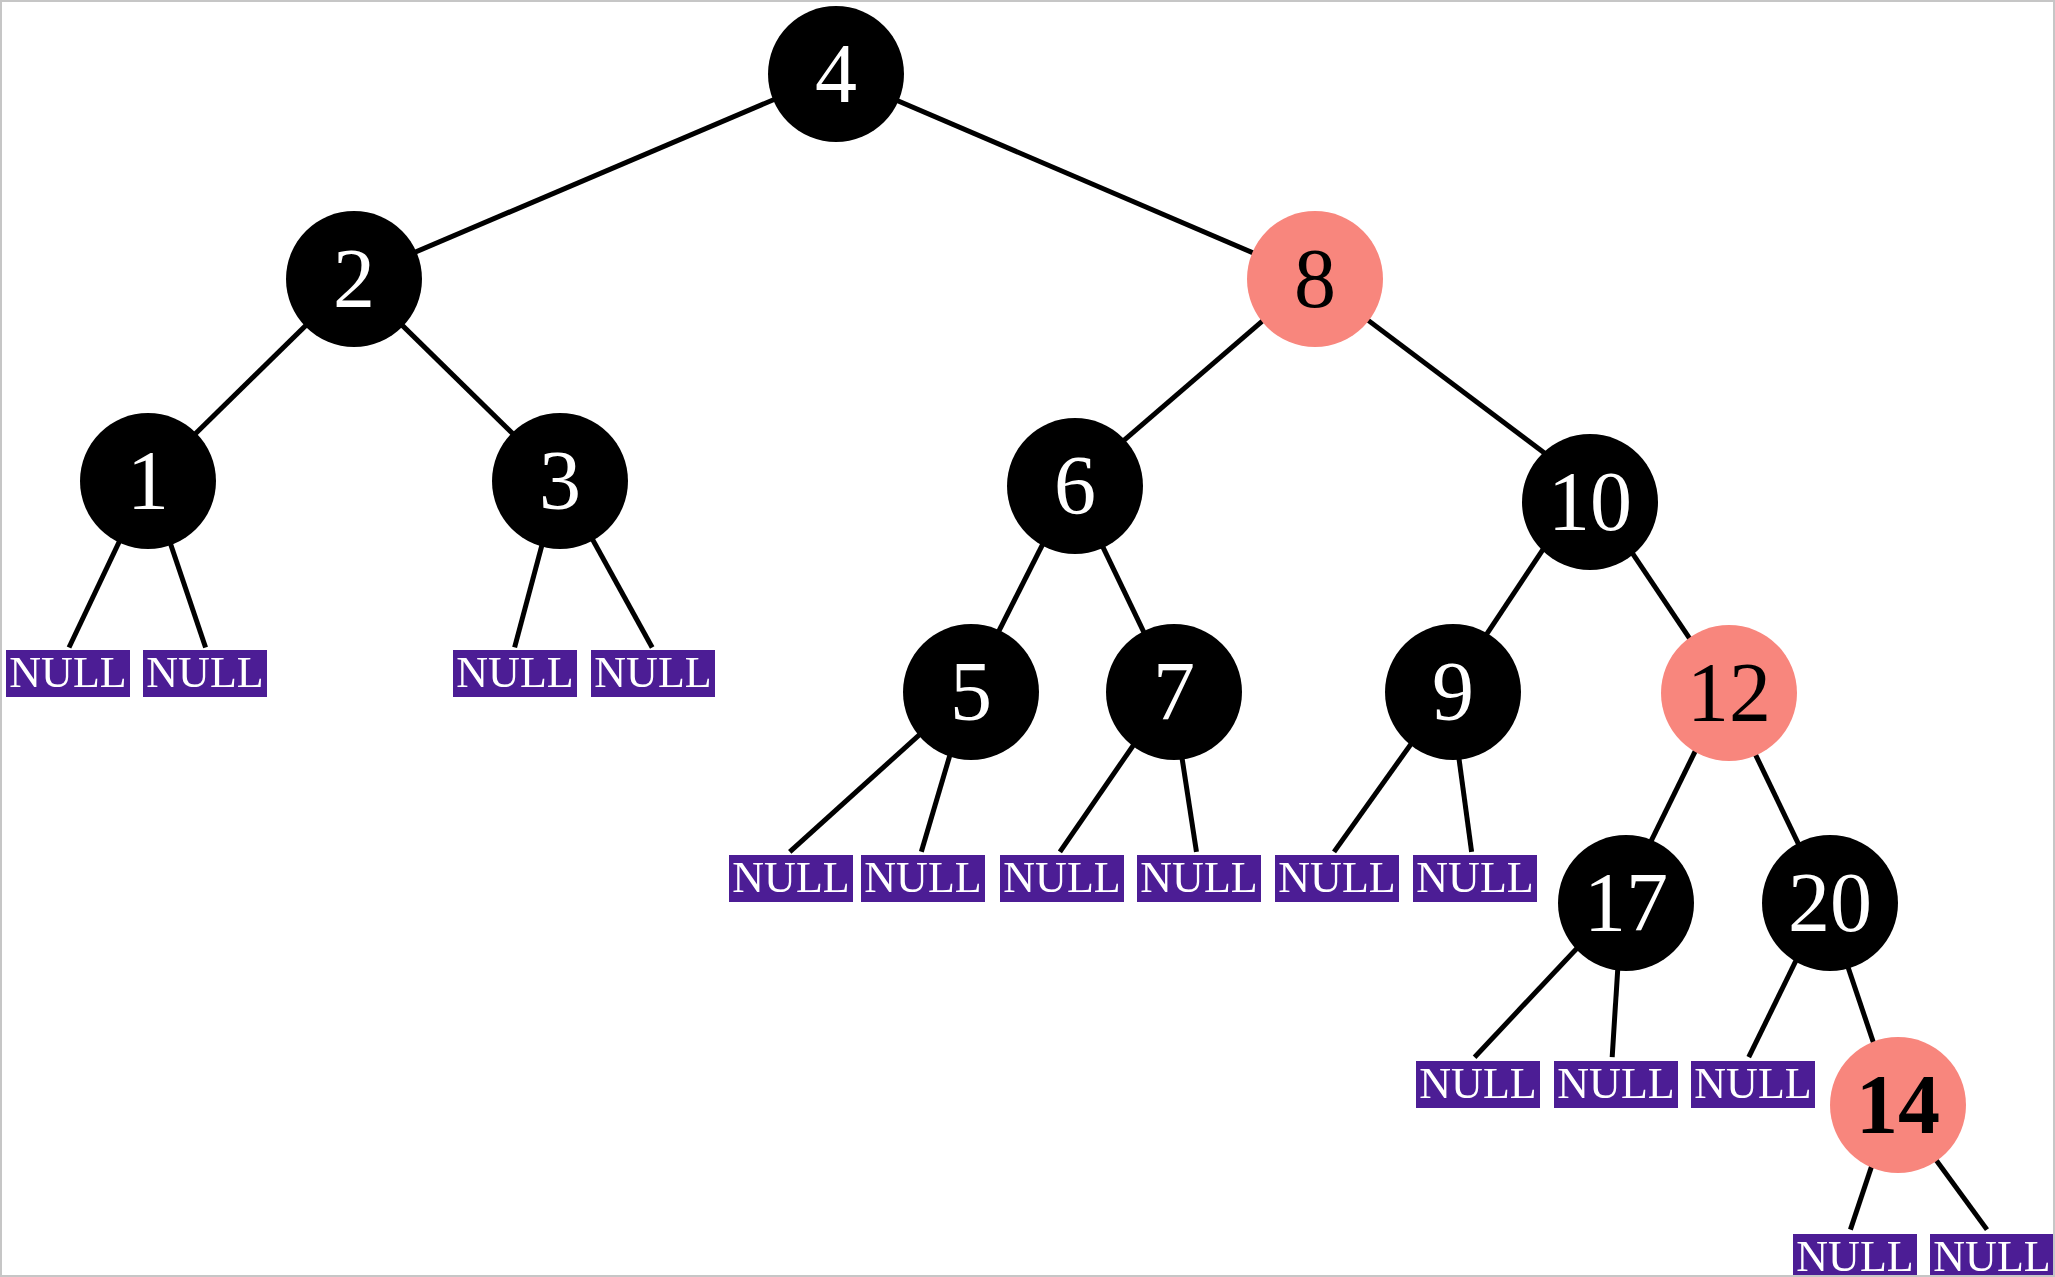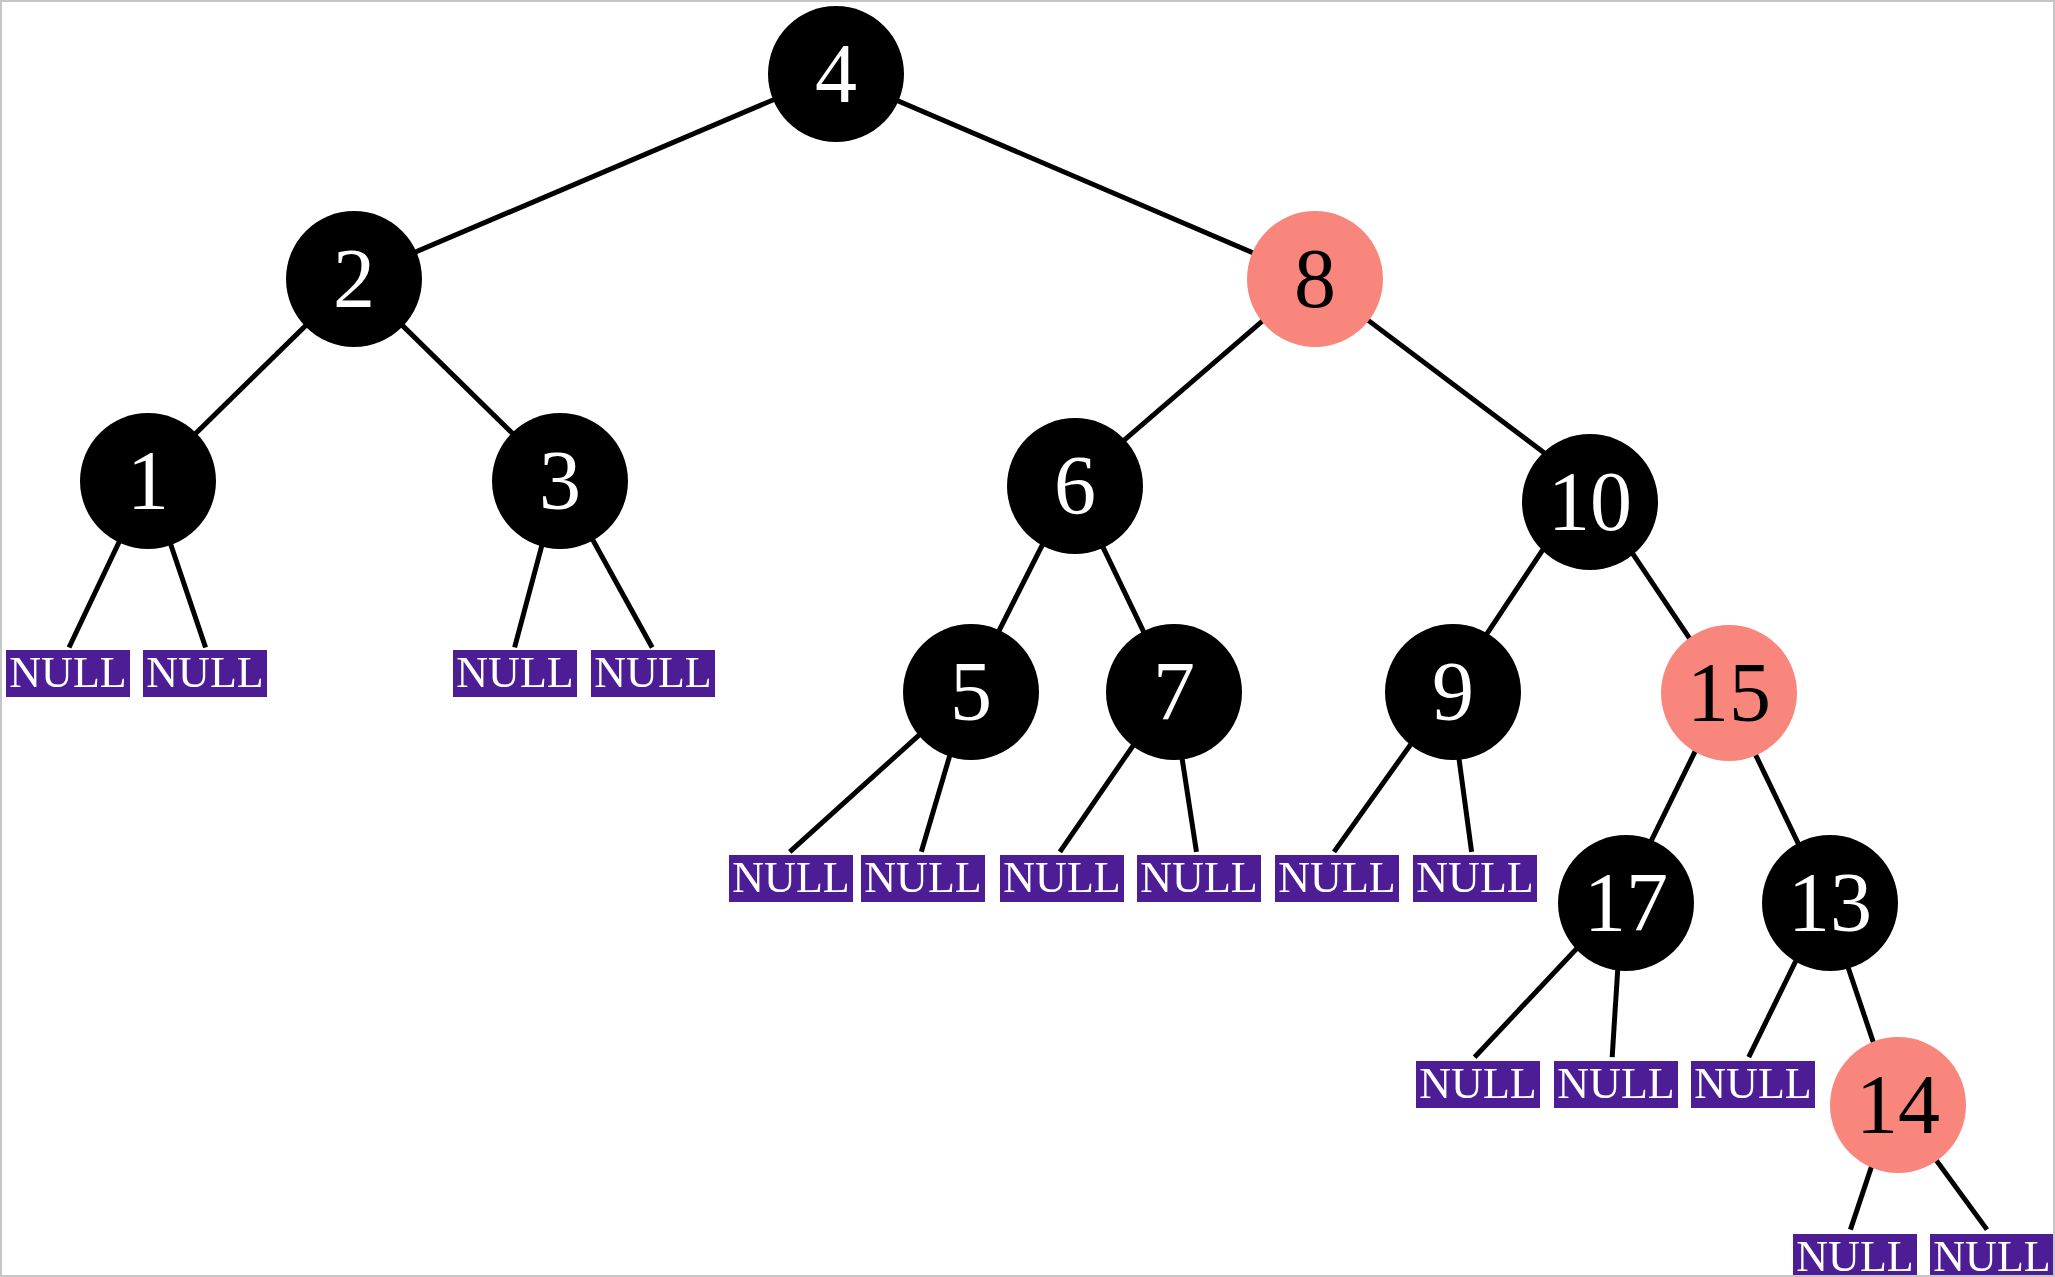--- a/index.html
+++ b/index.html
@@ -85,24 +85,24 @@
 <div class="tree-node black" style="left: 766px; top: 4px; width: 136px; height: 136px;">4</div>
     <div class="tree-node black" style="left: 284px; top: 209px; width: 136px; height: 136px;">2</div>
     <div class="tree-node red" style="left: 1245px; top: 209px; width: 136px; height: 136px;">8</div>
     <div class="tree-node black" style="left: 78px; top: 411px; width: 136px; height: 136px;">1</div>
     <div class="tree-node black" style="left: 490px; top: 411px; width: 136px; height: 136px;">3</div>
     <div class="tree-node black" style="left: 1005px; top: 416px; width: 136px; height: 136px;">6</div>
     <div class="tree-node black" style="left: 1520px; top: 432px; width: 136px; height: 136px;">10</div>
     <div class="tree-node black" style="left: 901px; top: 622px; width: 136px; height: 136px;">5</div>
     <div class="tree-node black" style="left: 1104px; top: 622px; width: 136px; height: 136px;">7</div>
     <div class="tree-node black" style="left: 1383px; top: 622px; width: 136px; height: 136px;">9</div>
-    <div class="tree-node red" style="left: 1659px; top: 623px; width: 136px; height: 136px;">15</div>
+    <div class="tree-node red" style="left: 1659px; top: 623px; width: 136px; height: 136px;">12</div>
     <div class="tree-node black" style="left: 1556px; top: 833px; width: 136px; height: 136px;">17</div>
-    <div class="tree-node black" style="left: 1760px; top: 833px; width: 136px; height: 136px;">13</div>
-    <div class="tree-node red" style="left: 1828px; top: 1035px; width: 136px; height: 136px;">14</div>
+    <div class="tree-node black" style="left: 1760px; top: 833px; width: 136px; height: 136px;">20</div>
+    <div class="tree-node red" style="left: 1828px; top: 1035px; width: 136px; height: 136px; font-weight: bold;">14</div>
     <div class="null-box" style="left: 4px; top: 647.5px; width: 124px; height: 47px;">NULL</div>
     <div class="null-box" style="left: 141px; top: 647.5px; width: 124px; height: 47px;">NULL</div>
     <div class="null-box" style="left: 451px; top: 647.5px; width: 124px; height: 47px;">NULL</div>
     <div class="null-box" style="left: 589px; top: 647.5px; width: 124px; height: 47px;">NULL</div>
     <div class="null-box" style="left: 727px; top: 852.5px; width: 124px; height: 47px;">NULL</div>
     <div class="null-box" style="left: 859px; top: 852.5px; width: 124px; height: 47px;">NULL</div>
     <div class="null-box" style="left: 998px; top: 852.5px; width: 124px; height: 47px;">NULL</div>
     <div class="null-box" style="left: 1135px; top: 852.5px; width: 124px; height: 47px;">NULL</div>
     <div class="null-box" style="left: 1273px; top: 852.5px; width: 124px; height: 47px;">NULL</div>
     <div class="null-box" style="left: 1411px; top: 852.5px; width: 124px; height: 47px;">NULL</div>

